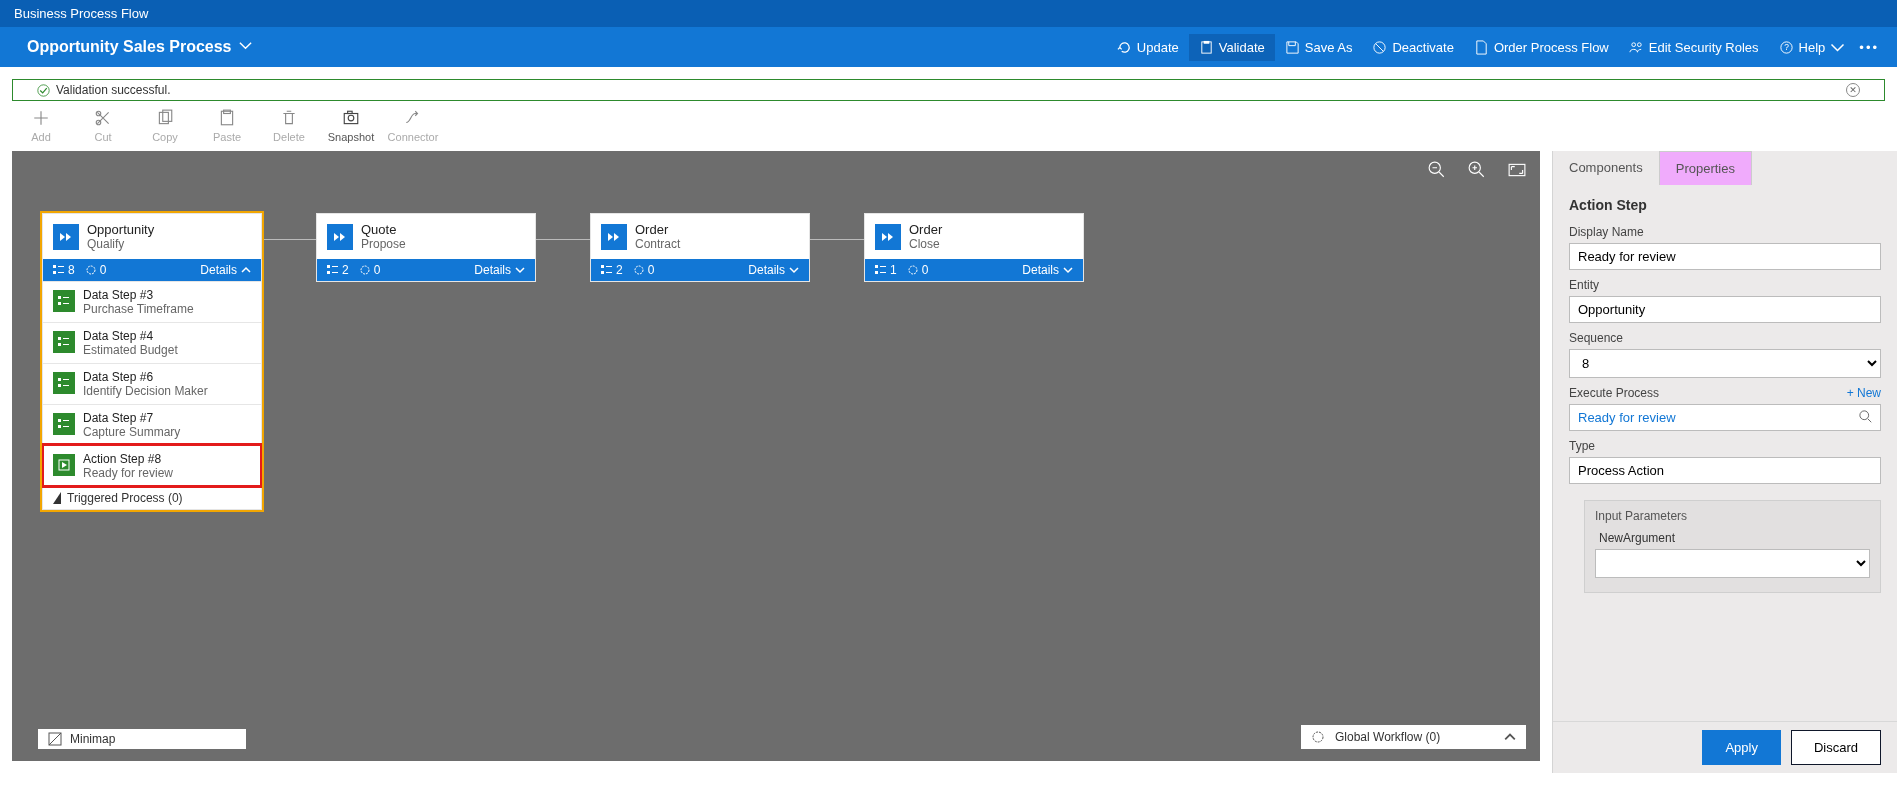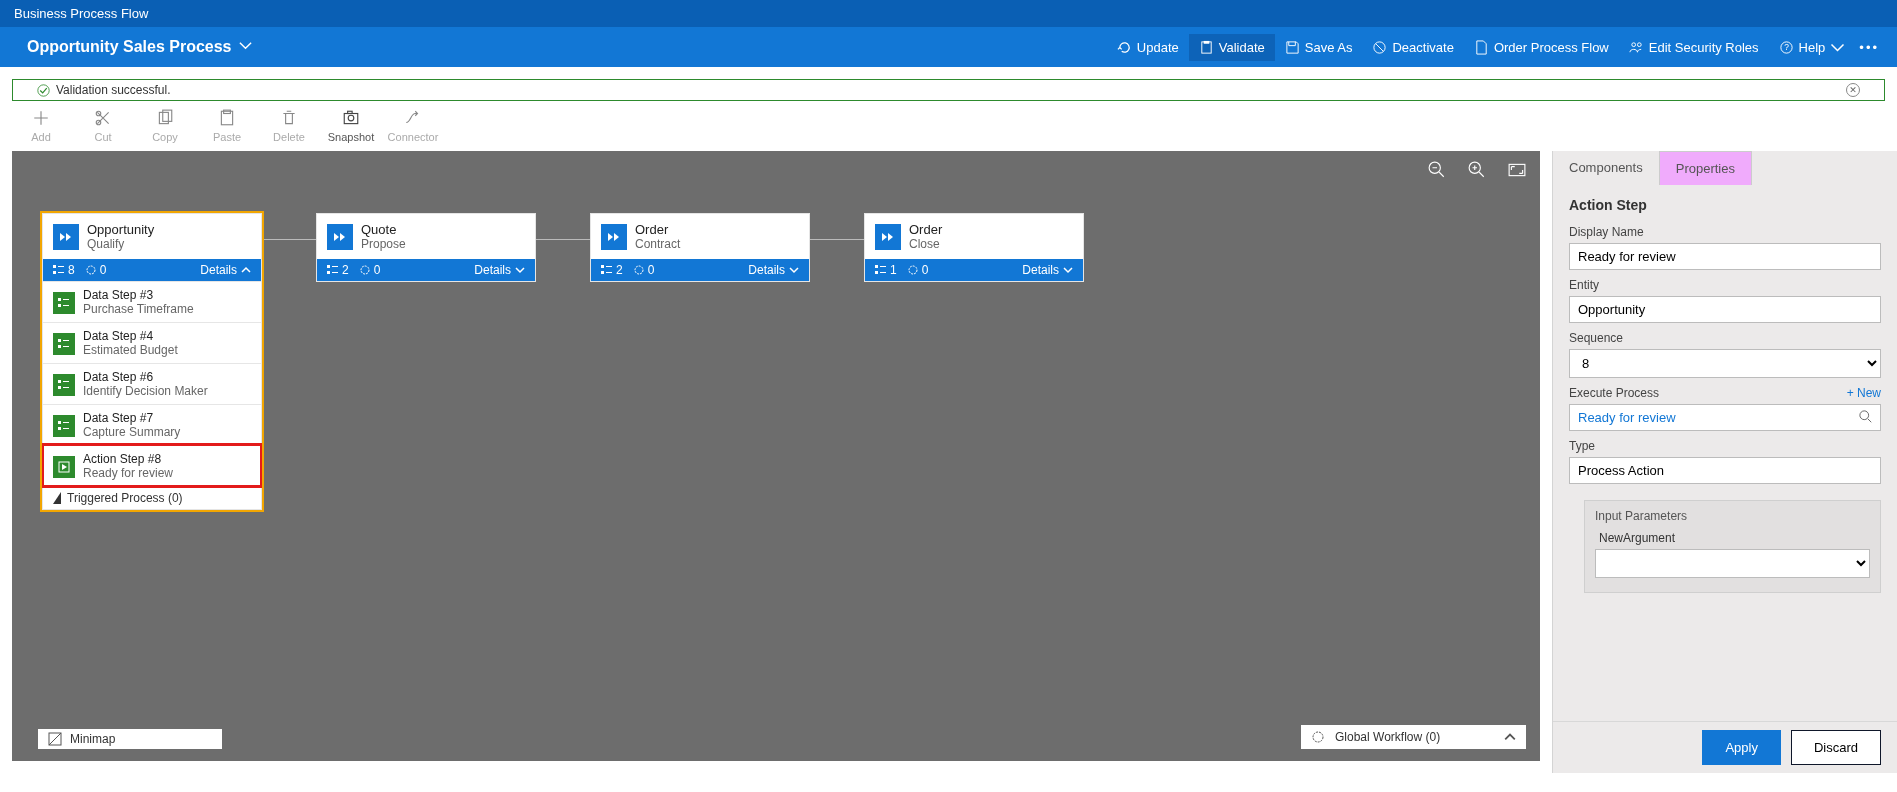--- a/index.html
+++ b/index.html
@@ -40,31 +40,31 @@
 .stage .head .icon svg { width: 16px; height: 16px; fill: #fff; }
 .stage .head .txt .l1 { font-size: 13px; color: #222; }
 .stage .head .txt .l2 { font-size: 12px; color: #666; }
 .stage .bar { background: #1277d5; color: #fff; display: flex; align-items: center; padding: 4px 10px; font-size: 12px; gap: 10px; }
 .stage .bar .num { display: flex; align-items: center; gap: 3px; }
 .stage .bar .details { margin-left: auto; display: flex; align-items: center; gap: 4px; cursor: pointer; }
 
 .stage.sel { outline: 2px solid #f2a602; }
 
 .steps { background: #fff; }
-.step { display: flex; align-items: center; gap: 8px; padding: 6px 10px; border-top: 1px solid #e6e6e6; }
+.step { display: flex; align-items: flex-start; gap: 8px; padding: 6px 10px; border-top: 1px solid #e6e6e6; }
 .step .ic { width: 22px; height: 22px; background: #2d8a2d; display: flex; align-items: center; justify-content: center; flex-shrink: 0; margin-top:2px; }
 .step .ic svg { width: 12px; height: 12px; fill: #fff; }
 .step .tx .l1 { font-size: 12px; color: #222; }
 .step .tx .l2 { font-size: 12px; color: #666; }
 .step.selected { outline: 3px solid #e31b1b; outline-offset: -1px; }
 
 .triggered { display: flex; align-items: center; gap: 6px; padding: 4px 10px; border-top: 1px solid #e6e6e6; font-size: 12px; }
 .triggered .tri { width: 0; height: 0; border-left: 8px solid transparent; border-right: 0 solid transparent; border-bottom: 12px solid #333; }
 
-.minimap { position: absolute; bottom: 12px; left: 26px; background: #fff; display: flex; align-items: center; gap: 8px; padding: 3px 10px; font-size: 12px; width: 184px; }
+.minimap { position: absolute; bottom: 12px; left: 26px; background: #fff; display: flex; align-items: center; gap: 8px; padding: 3px 10px; font-size: 12px; width: 208px; }
 .minimap svg { width: 14px; height: 14px; }
 
 .globalwf { position: absolute; bottom: 12px; right: 14px; background: #fff; width: 225px; display: flex; align-items: center; padding: 5px 10px; font-size: 12px; gap: 10px; }
 .globalwf .chev { margin-left: auto; }
 
 .connector-line { position: absolute; height: 1px; background: #bbb; }
 
 
 .panel { width: 345px; background: #eceaea; display: flex; flex-direction: column; border-left: 1px solid #d4d4d4; position:relative; }
 .panel .tabs { display: flex; background: #eceaea; }

